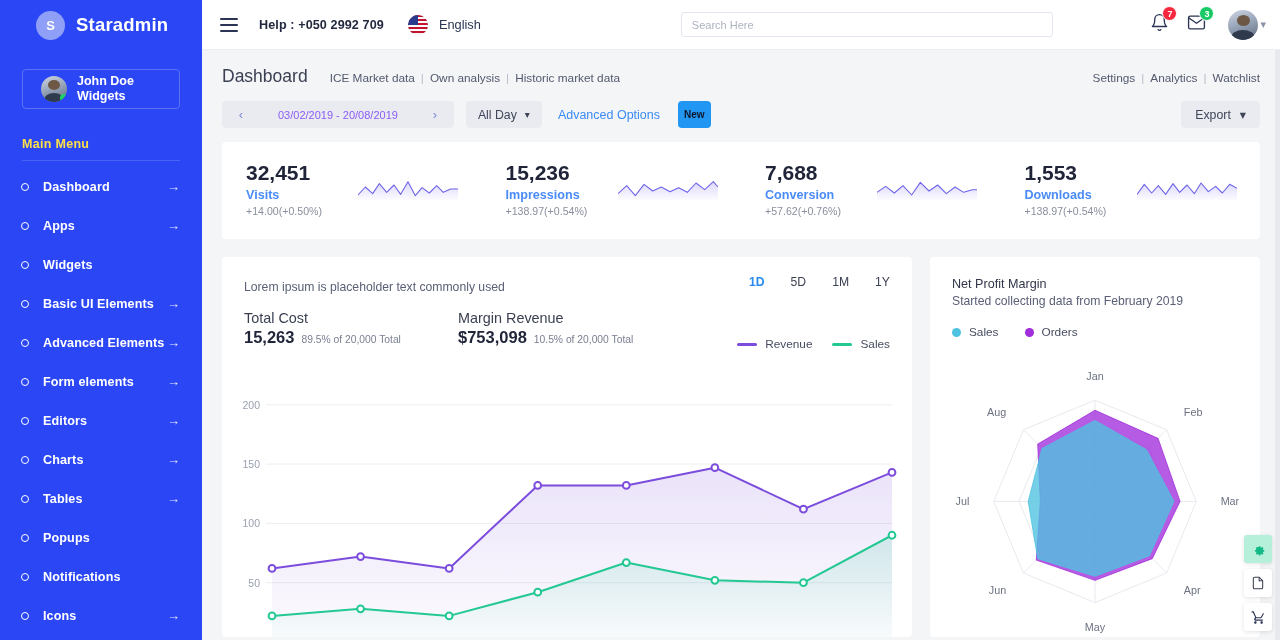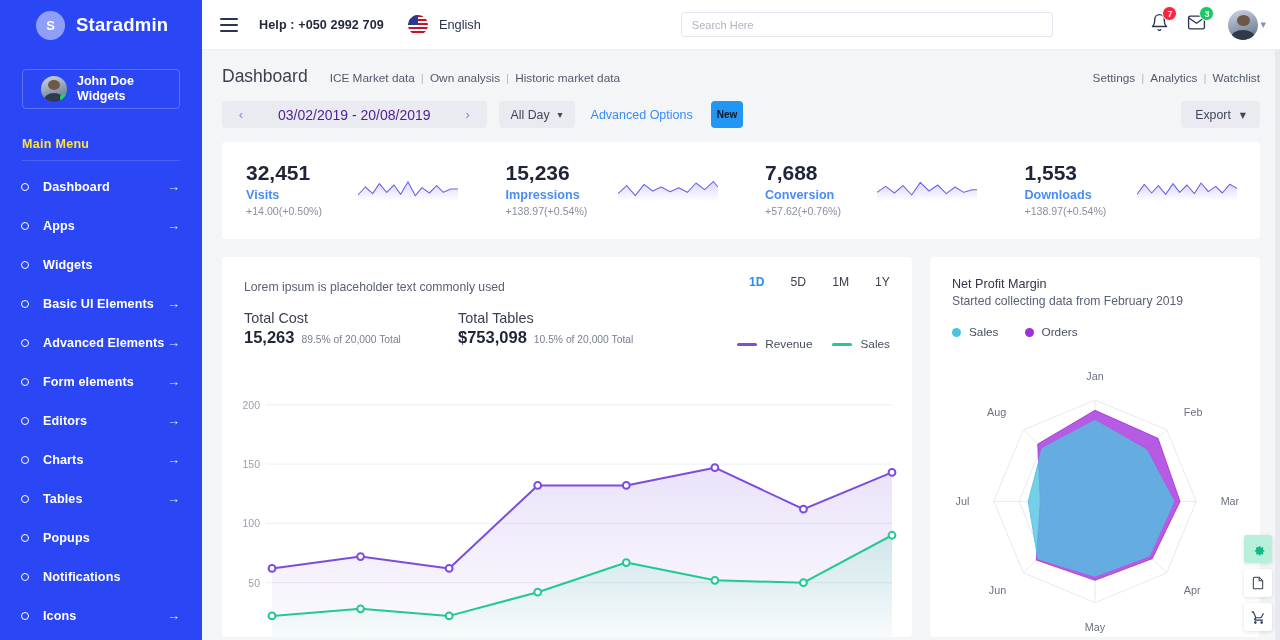--- a/index.html
+++ b/index.html
@@ -153,21 +153,21 @@
 
   
   .toolbar { display: flex; align-items: center; padding: 14px 20px 0 20px; gap: 12px; }
   .date-range {
     display: flex; align-items: center; background: #e9ebf0;
     border-radius: 4px; height: 27px; padding: 0 8px; gap: 4px;
   }
   .range-arrow {
     width: 22px; text-align: center; color: #7b8bd4; font-size: 13px; cursor: pointer;
   }
-  .range-text { font-size: 14px; color: #4c1d95; padding: 0 22px; }
+  .range-text { font-size: 11px; color: #8b5cf6; padding: 0 22px; }
   .dropdown {
     display: flex; align-items: center; gap: 8px;
     background: #e9ebf0; border-radius: 4px; height: 27px; padding: 0 12px;
     font-size: 12.3px; color: #3f4559; cursor: pointer;
   }
   .dropdown .chev { font-size: 10px; color: #6e7governmental; }
   .adv-link { font-size: 12.5px; color: #3a8bf5; cursor: pointer; margin-left: 4px; }
   .btn-new {
     background: #2196f3; color: #0f172a; border: none; border-radius: 4px;
     height: 27px; padding: 0 6px; font-size: 10px; font-weight: 700;
@@ -474,21 +474,21 @@
 
           <div class="totals">
             <div class="total-block">
               <div class="total-label">Total Cost</div>
               <div class="total-row">
                 <span class="total-value">15,263</span>
                 <span class="total-note">89.5% of 20,000 Total</span>
               </div>
             </div>
             <div class="total-block">
-              <div class="total-label">Total Tables</div>
+              <div class="total-label">Margin Revenue</div>
               <div class="total-row">
                 <span class="total-value">$753,098</span>
                 <span class="total-note">10.5% of 20,000 Total</span>
               </div>
             </div>
           </div>
         </div>
 
         <div class="tabs" style="top:18px" id="sales-tabs">
             <span class="tab active">1D</span>

